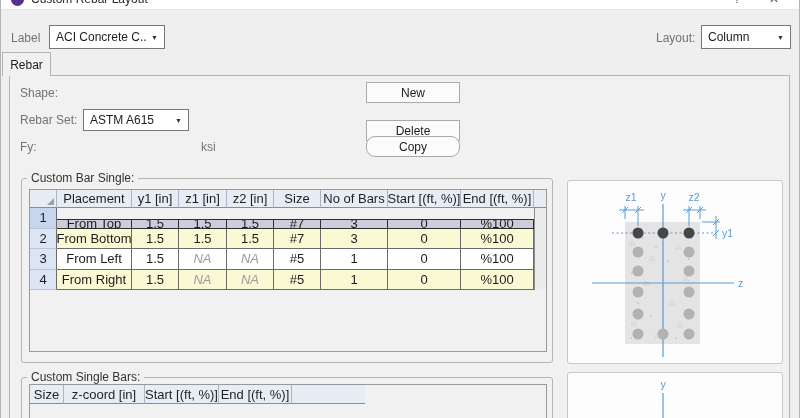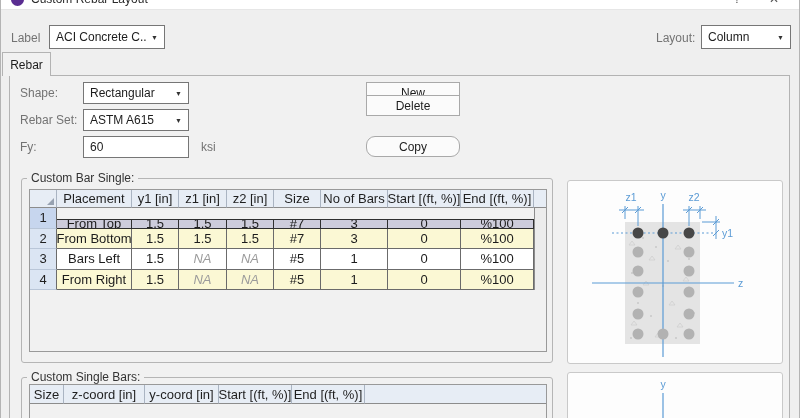--- a/index.html
+++ b/index.html
@@ -90,41 +90,34 @@
     <span class="val">Column</span>
     <span class="caret">▼</span>
   </div>
 
   <div class="tab">
     <span>Rebar</span>
   </div>
   <div class="tab-panel"></div>
 
   <span class="caption" style="left:19px; top:86px; z-index:4;">Shape:</span>
-  <div class="combo" style="left:82px; top:82px; width:106px; height:22px; z-index:4;">
-    <span class="val">Rectangular</span>
-    <span class="caret">▼</span>
-  </div>
 
   <span class="caption" style="left:19px; top:113px; z-index:4;">Rebar Set:</span>
   <div class="combo" style="left:82px; top:109px; width:106px; height:22px; z-index:4;gap:16px;">
     <span class="val">ASTM A615</span>
     <span class="caret">▼</span>
   </div>
 
   <span class="caption" style="left:19px; top:140px; z-index:4;text-align:right;">Fy:</span>
-  <div class="textbox" style="left:82px; top:136px; width:106px; height:22px; z-index:4;">
-    <span>60</span>
-  </div>
   <span class="caption" style="left:200px; top:140px; z-index:4;">ksi</span>
 
   <div class="btn" style="top:82px;">
       <span>New</span>
     </div>
-  <div class="btn" style="top:95px;">
+  <div class="btn" style="top:120px;">
       <span>Delete</span>
     </div>
   <div class="btn" style="top:136px;border-radius:9px;">
       <span>Copy</span>
     </div>
 
   <div class="groupbox" style="left:20px; top:178px; width:532px; height:185px;">
     <span class="legend">Custom Bar Single:</span>
   </div>
 
@@ -158,21 +151,21 @@
       <div class="c cream">1.5</div>
       <div class="c cream">1.5</div>
       <div class="c cream">1.5</div>
       <div class="c cream">#7</div>
       <div class="c cream">3</div>
       <div class="c cream">0</div>
       <div class="c cream">%100</div>
       <div class="c filler"></div>
 
       <div class="c rh">3</div>
-      <div class="c white">Bars Left</div>
+      <div class="c white">From Left</div>
       <div class="c white">1.5</div>
       <div class="c white na">NA</div>
       <div class="c white na">NA</div>
       <div class="c white">#5</div>
       <div class="c white">1</div>
       <div class="c white">0</div>
       <div class="c white">%100</div>
       <div class="c filler"></div>
 
       <div class="c rh">4</div>
@@ -275,21 +268,20 @@
   </div>
 
   <div class="groupbox" style="left:20px; top:377px; width:532px; height:60px;">
     <span class="legend">Custom Single Bars:</span>
   </div>
 
   <div class="grid-wrap" style="left:28px; top:384px; width:518px; height:44px;">
     <div class="grid grid2">
       <div class="c hc">Size</div>
       <div class="c hc">z-coord [in]</div>
-      <div class="c hc">y-coord [in]</div>
       <div class="c hc">Start [(ft, %)]</div>
       <div class="c hc">End [(ft, %)]</div>
       <div class="c hfiller"></div>
     </div>
   </div>
 
   <div class="diag" style="left:566px; top:372px; width:216px; height:56px;">
     <svg width="214" height="54" viewBox="0 0 214 54">
       <text x="95" y="15" text-anchor="middle">y</text>
       <line x1="95" y1="20" x2="95" y2="54" stroke="#5b9bd5" stroke-width="1.2"></line>

